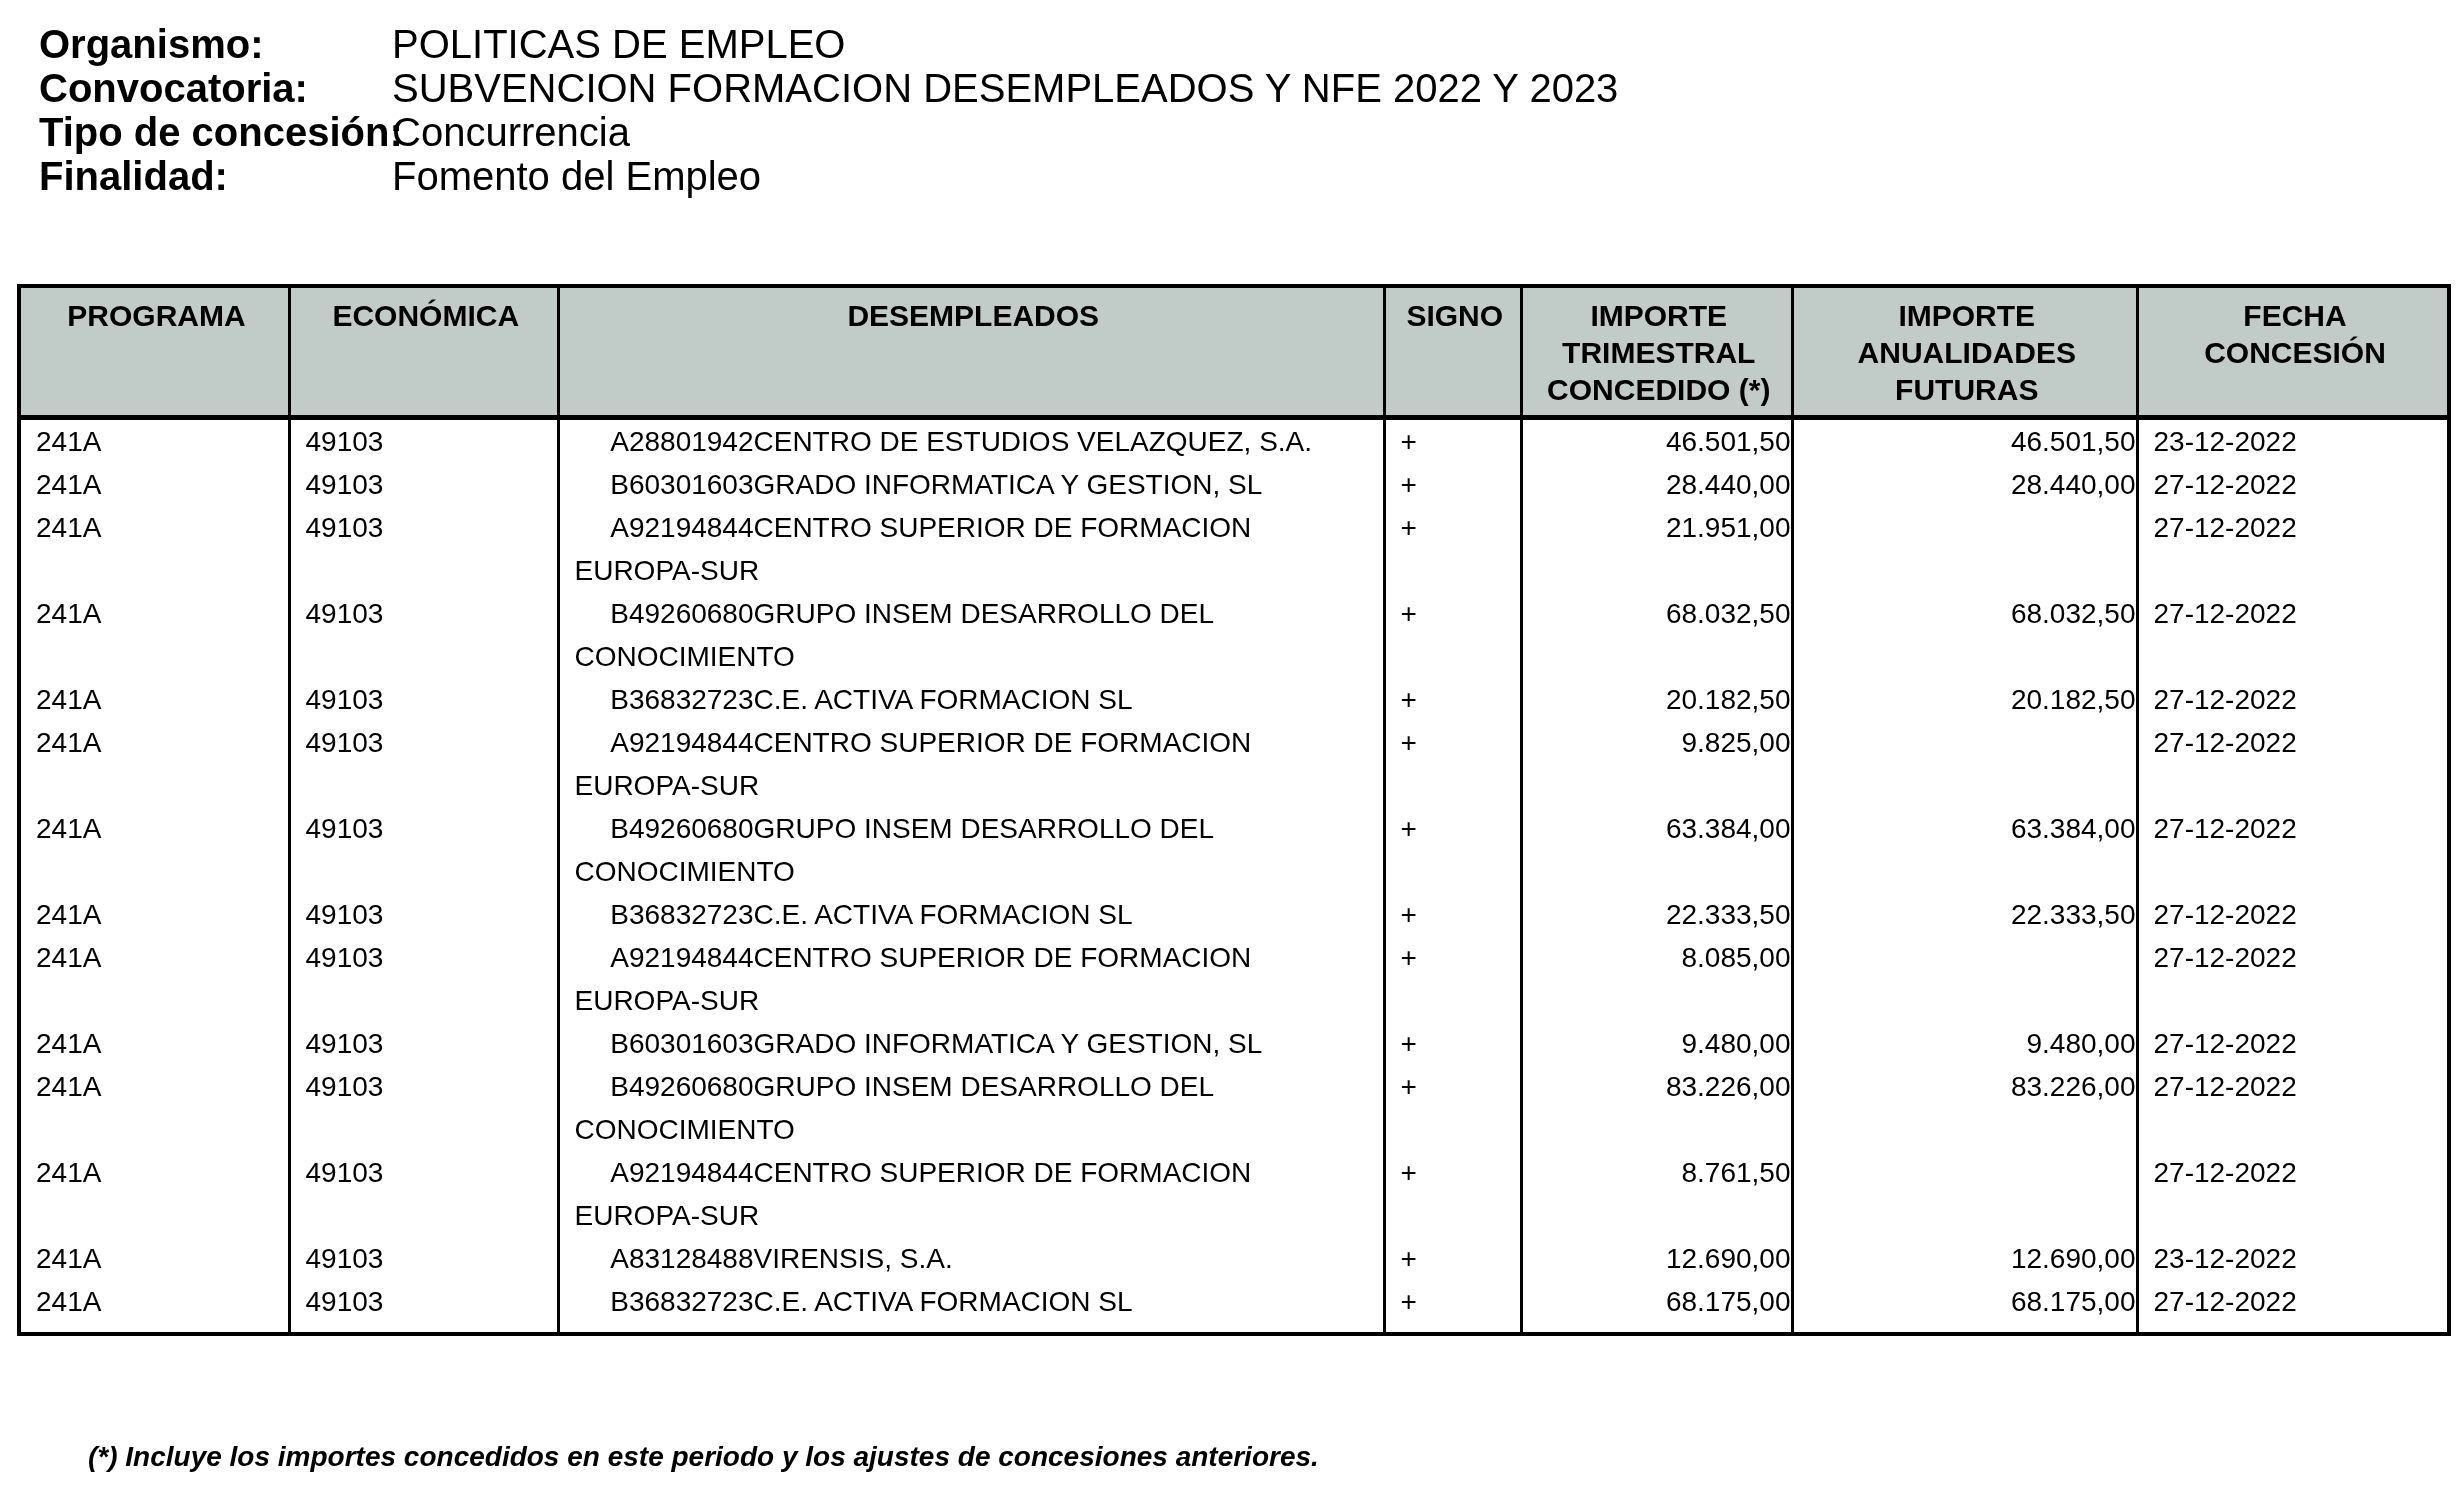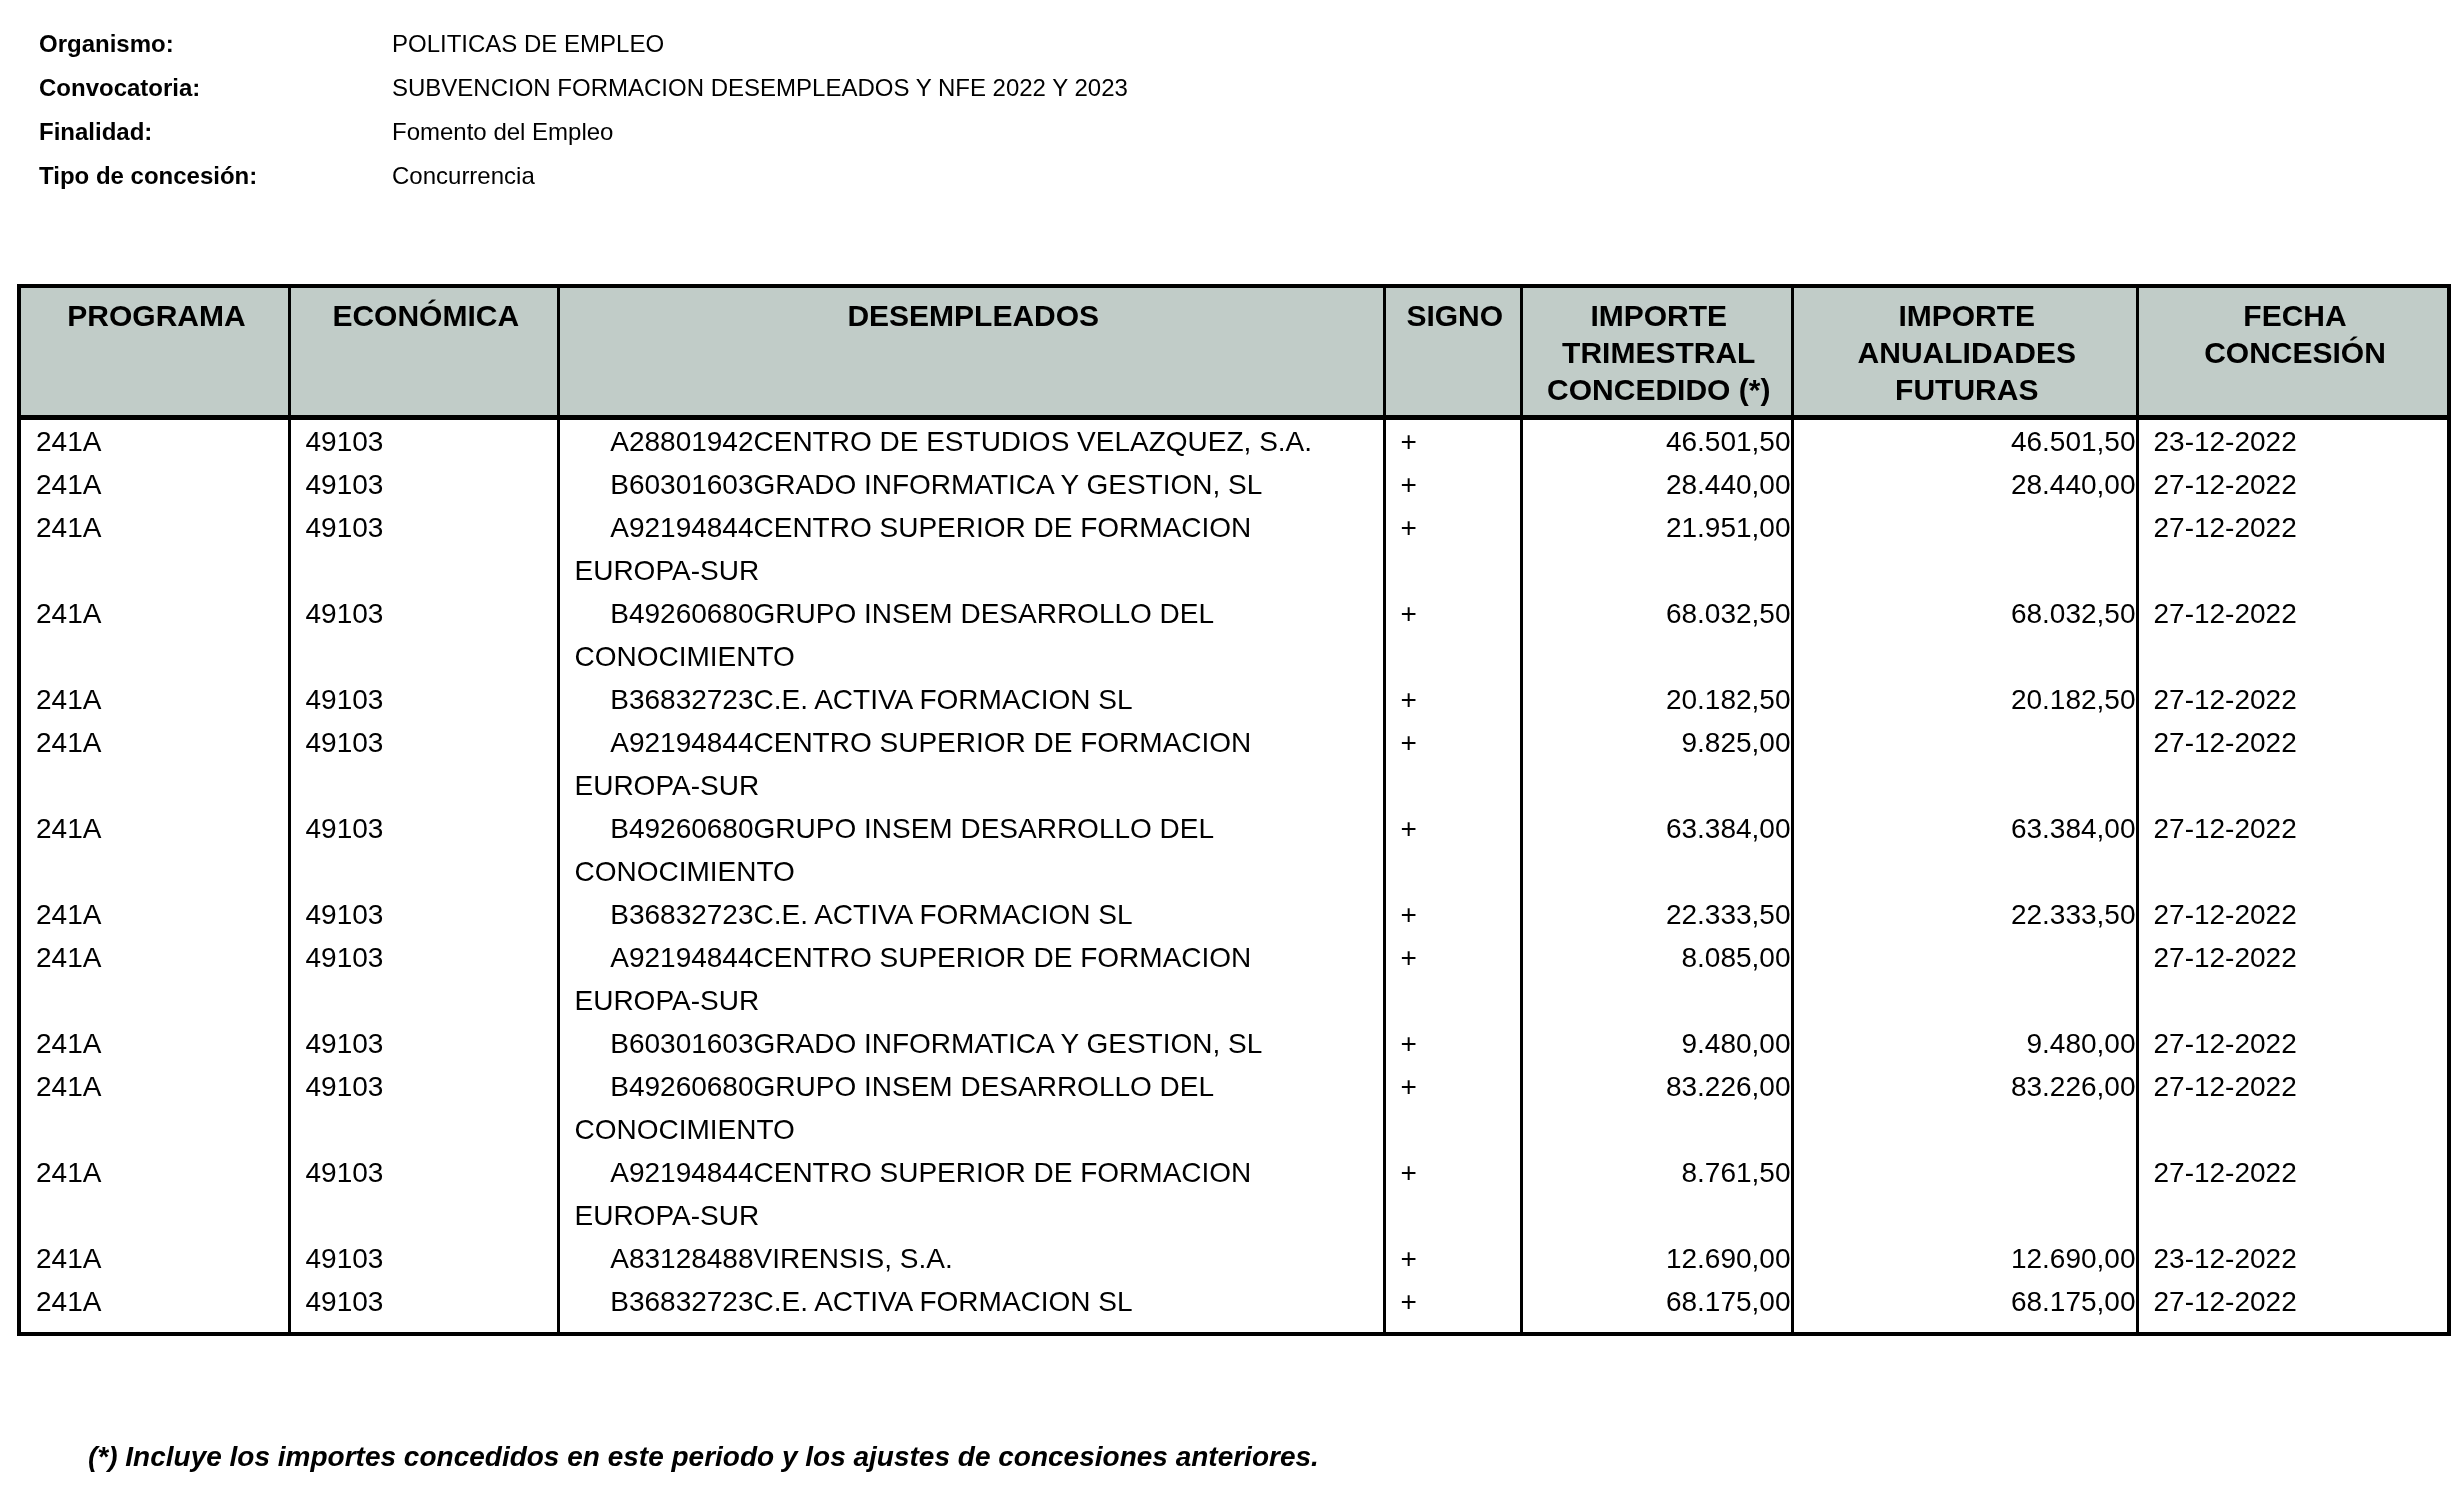--- a/index.html
+++ b/index.html
@@ -6,21 +6,21 @@
   .page{
     position:relative;
     width:2462px;height:1491px;
     background:#ffffff;
     color:#000;
     font-family:"Liberation Sans","DejaVu Sans",sans-serif;
     overflow:hidden;
   }
   
   .info{position:absolute;left:39px;top:22.4px;}
-  .info-row{font-size:24px;line-height:44px;white-space:nowrap;}
+  .info-row{font-size:40px;line-height:44px;white-space:nowrap;}
   .info-label{display:inline-block;width:353px;font-weight:bold;}
   .info-value{font-weight:normal;}
 
   
   table.grants{
     position:absolute;left:17px;top:284px;
     width:2431px;
     border-collapse:collapse;table-layout:fixed;
     border:4.5px solid #000;
   }
@@ -63,24 +63,24 @@
 <div class="page" style="--head-bg: #c1ccc8;">
 
   <div class="info">
     <div class="info-row">
       <span class="info-label">Organismo:</span><span class="info-value">POLITICAS DE EMPLEO</span>
     </div>
     <div class="info-row">
       <span class="info-label">Convocatoria:</span><span class="info-value">SUBVENCION FORMACION DESEMPLEADOS Y NFE 2022 Y 2023</span>
     </div>
     <div class="info-row">
+      <span class="info-label">Tipo de concesión:</span><span class="info-value">Concurrencia</span>
+    </div>
+    <div class="info-row">
       <span class="info-label">Finalidad:</span><span class="info-value">Fomento del Empleo</span>
-    </div>
-    <div class="info-row">
-      <span class="info-label">Tipo de concesión:</span><span class="info-value">Concurrencia</span>
     </div>
   </div>
 
   <table class="grants">
     <colgroup>
         <col style="width: 270px;">
         <col style="width: 269px;">
         <col style="width: 826px;">
         <col style="width: 137px;">
         <col style="width: 271px;">

